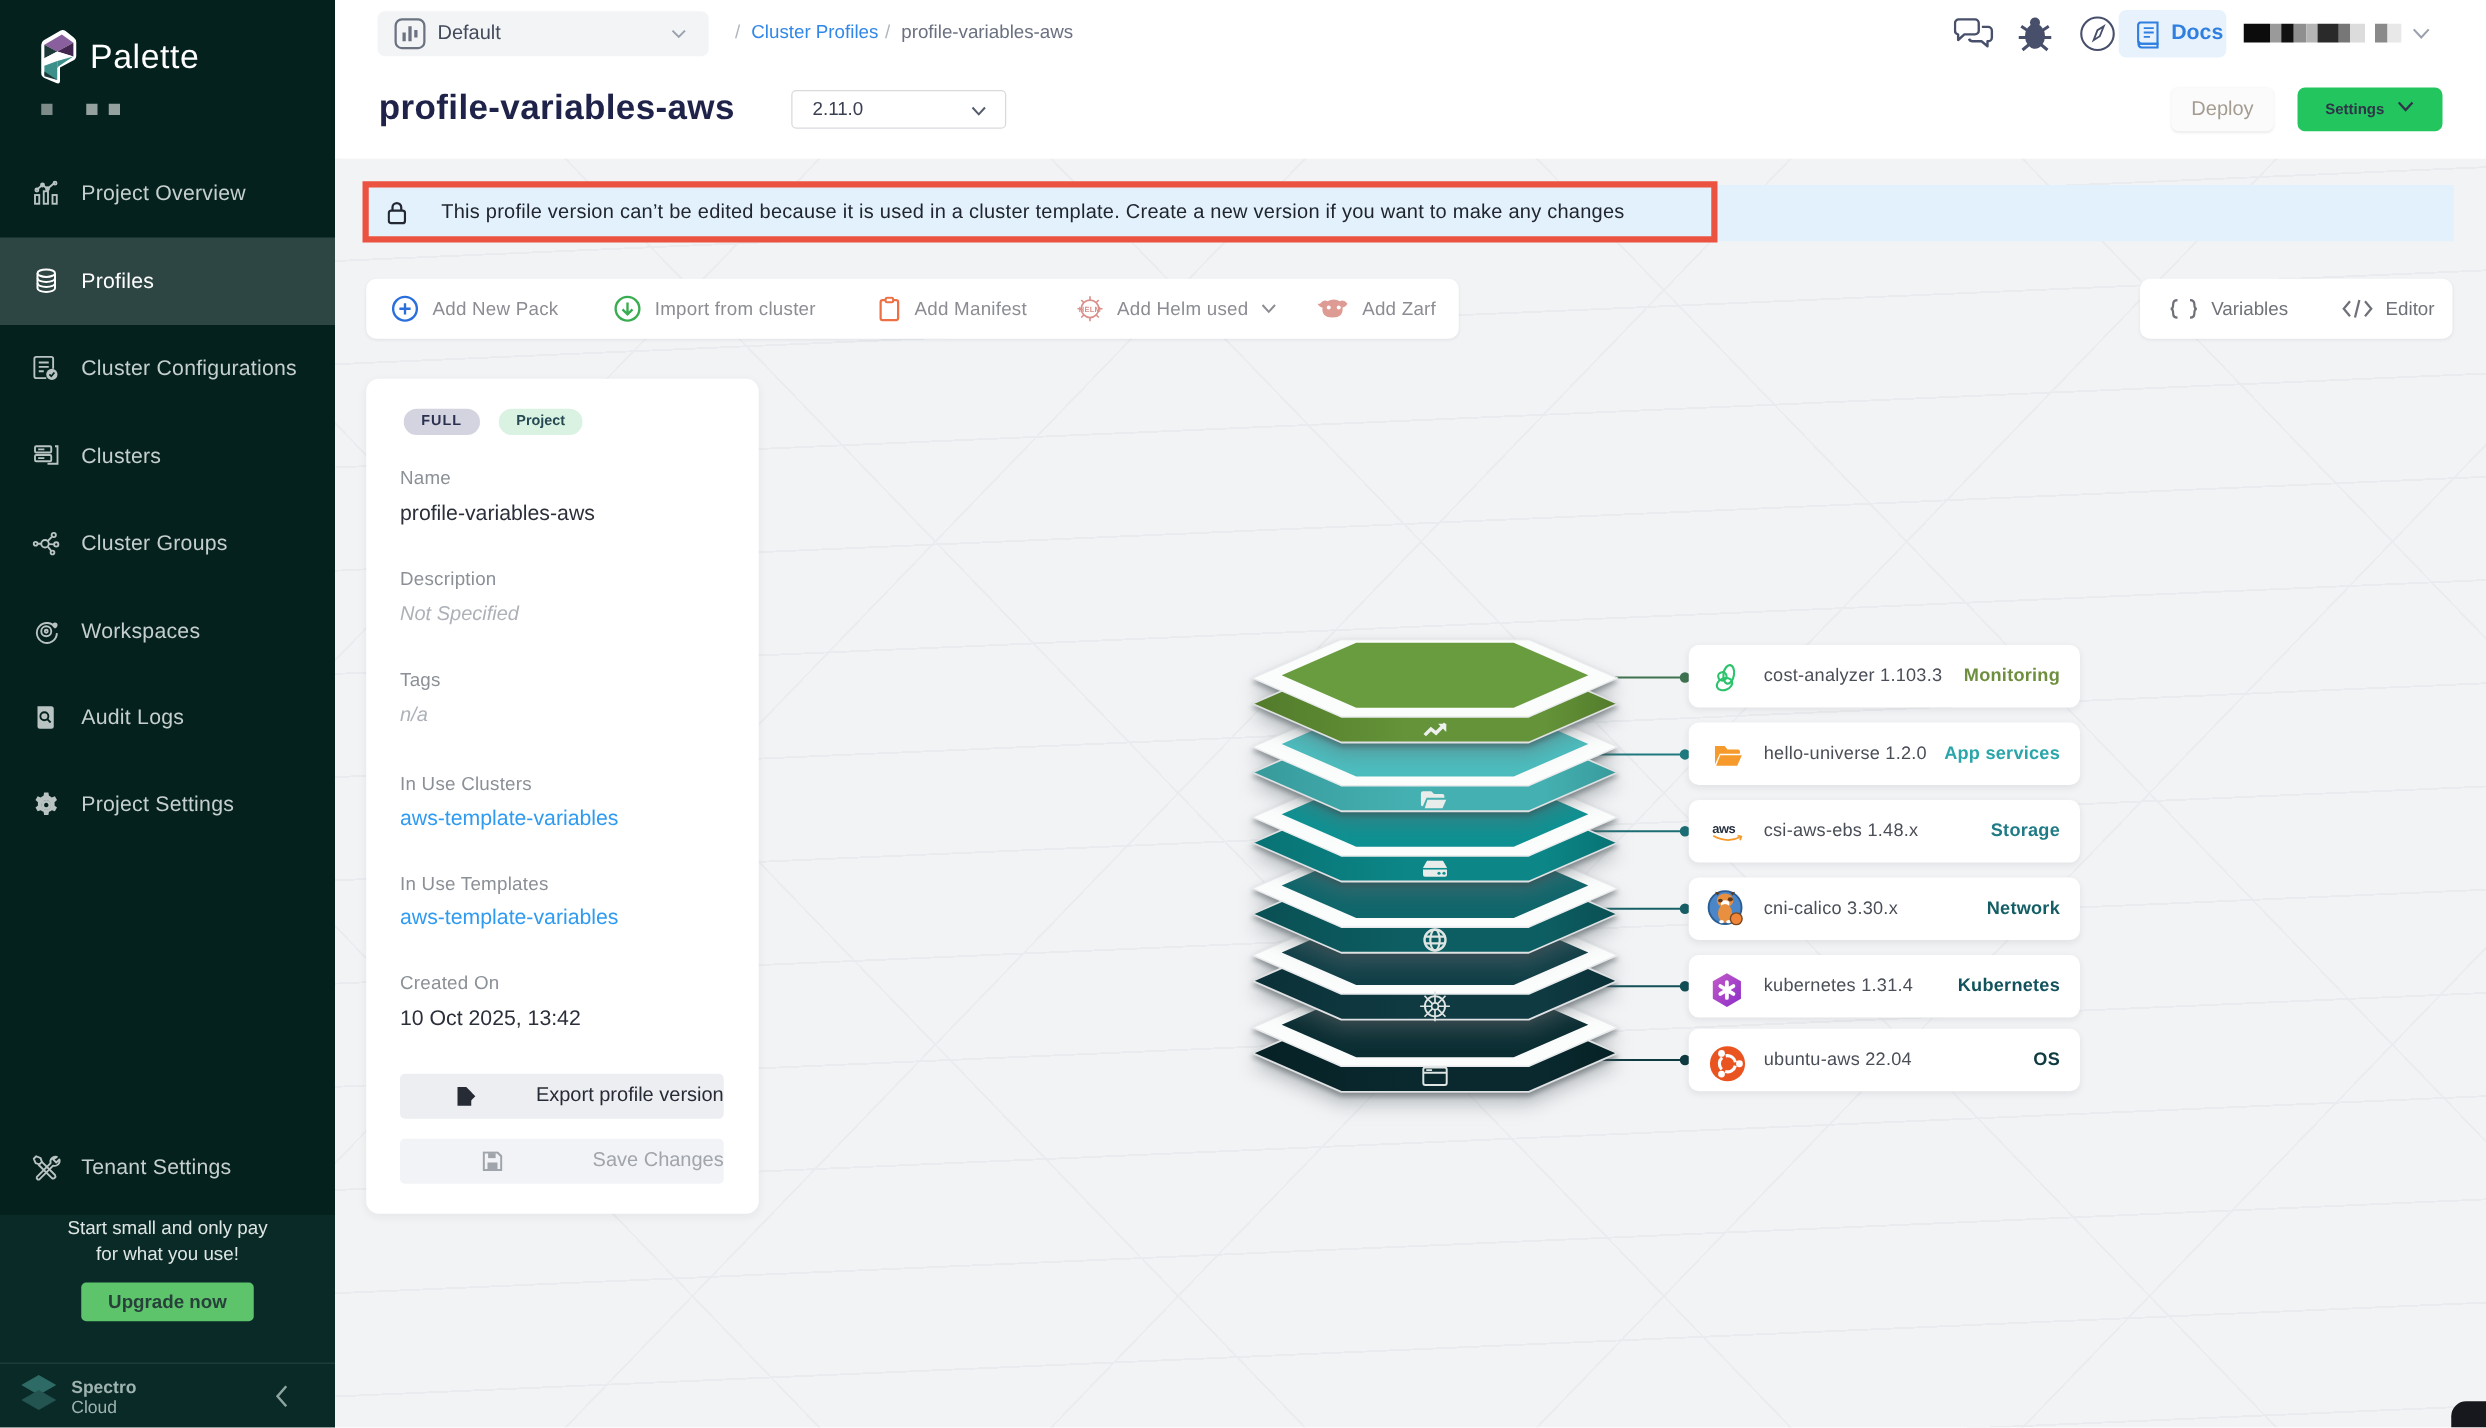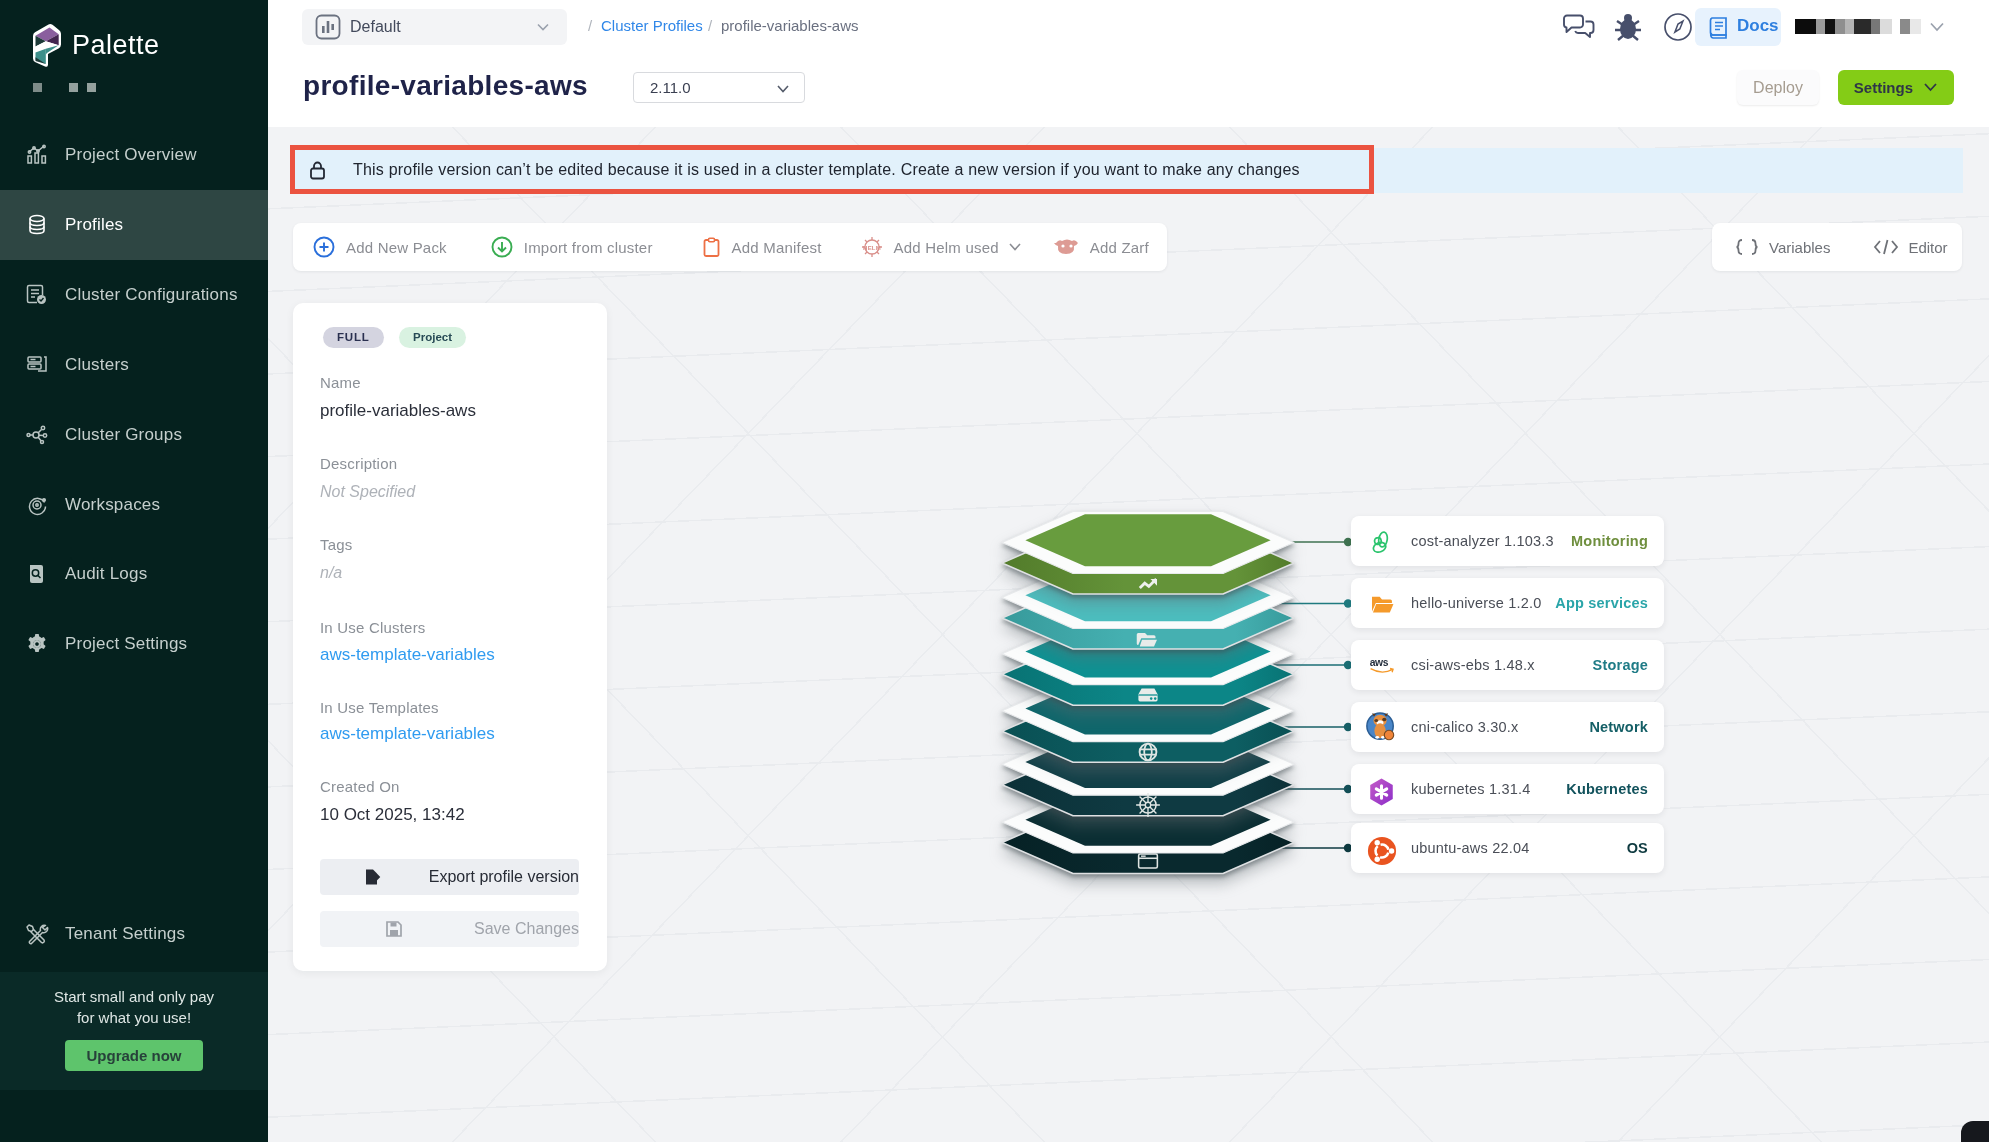--- a/index.html
+++ b/index.html
@@ -7,34 +7,34 @@
 .abs { position:absolute; }
 #page { position:relative; width:1989px; height:1142px; }
 
 
 #sidebar { position:absolute; left:0; top:0; width:268px; height:1142px; background:#05211e; color:#cdd5d3; }
 .navitem { position:absolute; left:0; width:268px; height:40px; display:flex; align-items:center; }
 .navitem .ico { width:24px; height:24px; margin-left:25px; flex:none; }
 .navitem .lbl { margin-left:16px; font-size:17px; color:#c5cfcd; letter-spacing:0.2px; }
 .navactive { position:absolute; left:0; top:190px; width:268px; height:70px; background:#2e4643; }
 #promo { position:absolute; left:0; top:972px; width:268px; height:118px; background:#0a2a27; text-align:center; }
-#promo .t { margin-top:14px; font-size:15px; line-height:21px; color:#dfe7e5; }
+#promo .t { font-size:15px; line-height:21px; color:#dfe7e5; }
 #upgr { display:inline-block; margin-top:12px; background:#5ec46c; color:#27413a; font-size:15px; font-weight:bold; padding:7px 21px; border-radius:4px; }
 #sbbottom { position:absolute; left:0; top:1090px; width:268px; height:52px; background:#0a2a27; border-top:1px solid #23403c; }
 
 
 #topbar { position:absolute; left:268px; top:0; width:1721px; height:127px; background:#fff; }
 #defaultdd { position:absolute; left:34px; top:9px; width:265px; height:36px; background:#f3f4f6; border-radius:6px; display:flex; align-items:center; }
 #defaultdd .txt { font-size:16px; color:#434a5c; margin-left:9px; }
 .crumb { position:absolute; top:17px; font-size:15px; }
 #title { position:absolute; left:35px; top:70px; font-size:28px; font-weight:bold; color:#1f2349; letter-spacing:0.3px; }
 #verdd { position:absolute; left:365px; top:72px; width:172px; height:31px; border:1px solid #d8dade; border-radius:4px; background:#fff; }
 #verdd .txt { position:absolute; left:16px; top:6px; font-size:15px; color:#3a3f51; }
 #deploy { position:absolute; left:1469px; top:70px; width:82px; height:35px; background:#fbfbfc; border-radius:6px; box-shadow:0 1px 2px rgba(0,0,0,0.08); color:#a59c90; font-size:16px; text-align:center; line-height:35px; }
-#settings { position:absolute; left:1570px; top:70px; width:116px; height:35px; background:#84cc16; border-radius:6px; color:#2e3548; font-size:15px; font-weight:bold; text-align:center; line-height:35px; }
+#settings { position:absolute; left:1570px; top:70px; width:116px; height:35px; background:#22c55e; border-radius:6px; color:#2e3548; font-size:12px; font-weight:bold; text-align:center; line-height:35px; }
 #docsbtn { position:absolute; left:1427px; top:8px; width:86px; height:38px; background:#e7f2fd; border-radius:6px; color:#2e7fdf; font-size:17px; font-weight:bold; }
 
 
 #content { position:absolute; left:268px; top:127px; width:1721px; height:1015px;
   background-image:
     repeating-linear-gradient(177.5deg, rgba(0,0,0,0) 0px, rgba(0,0,0,0) 81px, #e9ebee 81px, #e9ebee 82.5px),
     repeating-linear-gradient(46deg, rgba(0,0,0,0) 0px, rgba(0,0,0,0) 278px, #eaecef 278px, #eaecef 279.5px),
     repeating-linear-gradient(134deg, rgba(0,0,0,0) 0px, rgba(0,0,0,0) 278px, #eaecef 278px, #eaecef 279.5px);
   background-color:#f2f3f5;
 }
@@ -474,20 +474,30 @@
         <path d="M8.5 7.5 L19 18 a1.8 1.8 0 0 1 -2.5 2.5 L6 10"></path>
         <path d="M20.5 3.5 a4 4 0 0 0 -5 5 l-11 11 a1.5 1.5 0 0 0 2 2 l11 -11 a4 4 0 0 0 5 -5 l-2.5 2.5 -2.5 -2.5 z"></path>
       </svg>
       <span class="lbl">Tenant Settings</span>
     </div>
 
     <div id="promo">
       <div class="t">Start small and only pay<br>for what you use!</div>
       <div id="upgr">Upgrade now</div>
     </div>
+    <div id="sbbottom">
+      <svg class="abs" style="left:17px;top:9px" width="28" height="34" viewBox="0 0 28 34">
+        <path d="M14 0 L28 8 L14 16 L0 8 Z" fill="#2e6b66"></path>
+        <path d="M14 12 L28 20 L14 28 L0 20 Z" fill="#245450"></path>
+      </svg>
+      <div class="abs" style="left:57px;top:10px;font-size:14px;font-weight:bold;color:#9fb3b0;line-height:16px;">Spectro<br><span style="font-weight:normal">Cloud</span></div>
+      <svg class="abs" style="left:218px;top:16px" width="14" height="20" viewBox="0 0 14 20">
+          <path d="M11 2 L4 10 L11 18" fill="none" stroke="#8da4a1" stroke-width="2"></path>
+        </svg>
+    </div>
   </div>
 
   <div class="abs" style="left:1961px;top:1121px;width:28px;height:21px;background:#16181d;border-radius:12px 0 0 0;"></div>
 </div>
 
 <svg class="abs" style="left:1372px;top:531px" width="17" height="23" viewBox="0 0 17 23">
   <ellipse cx="11" cy="8.5" rx="4.2" ry="7.5" fill="none" stroke="#2bc46d" stroke-width="1.7" transform="rotate(9 11 8.5)"></ellipse>
   <rect x="2.6" y="6.8" width="6.6" height="6.6" rx="3" fill="none" stroke="#2bc46d" stroke-width="1.7" transform="rotate(-12 5.9 10.1)"></rect>
   <ellipse cx="7.6" cy="16.3" rx="6.4" ry="4.6" fill="none" stroke="#2bc46d" stroke-width="1.7" transform="rotate(-22 7.6 16.3)"></ellipse>
 </svg>

